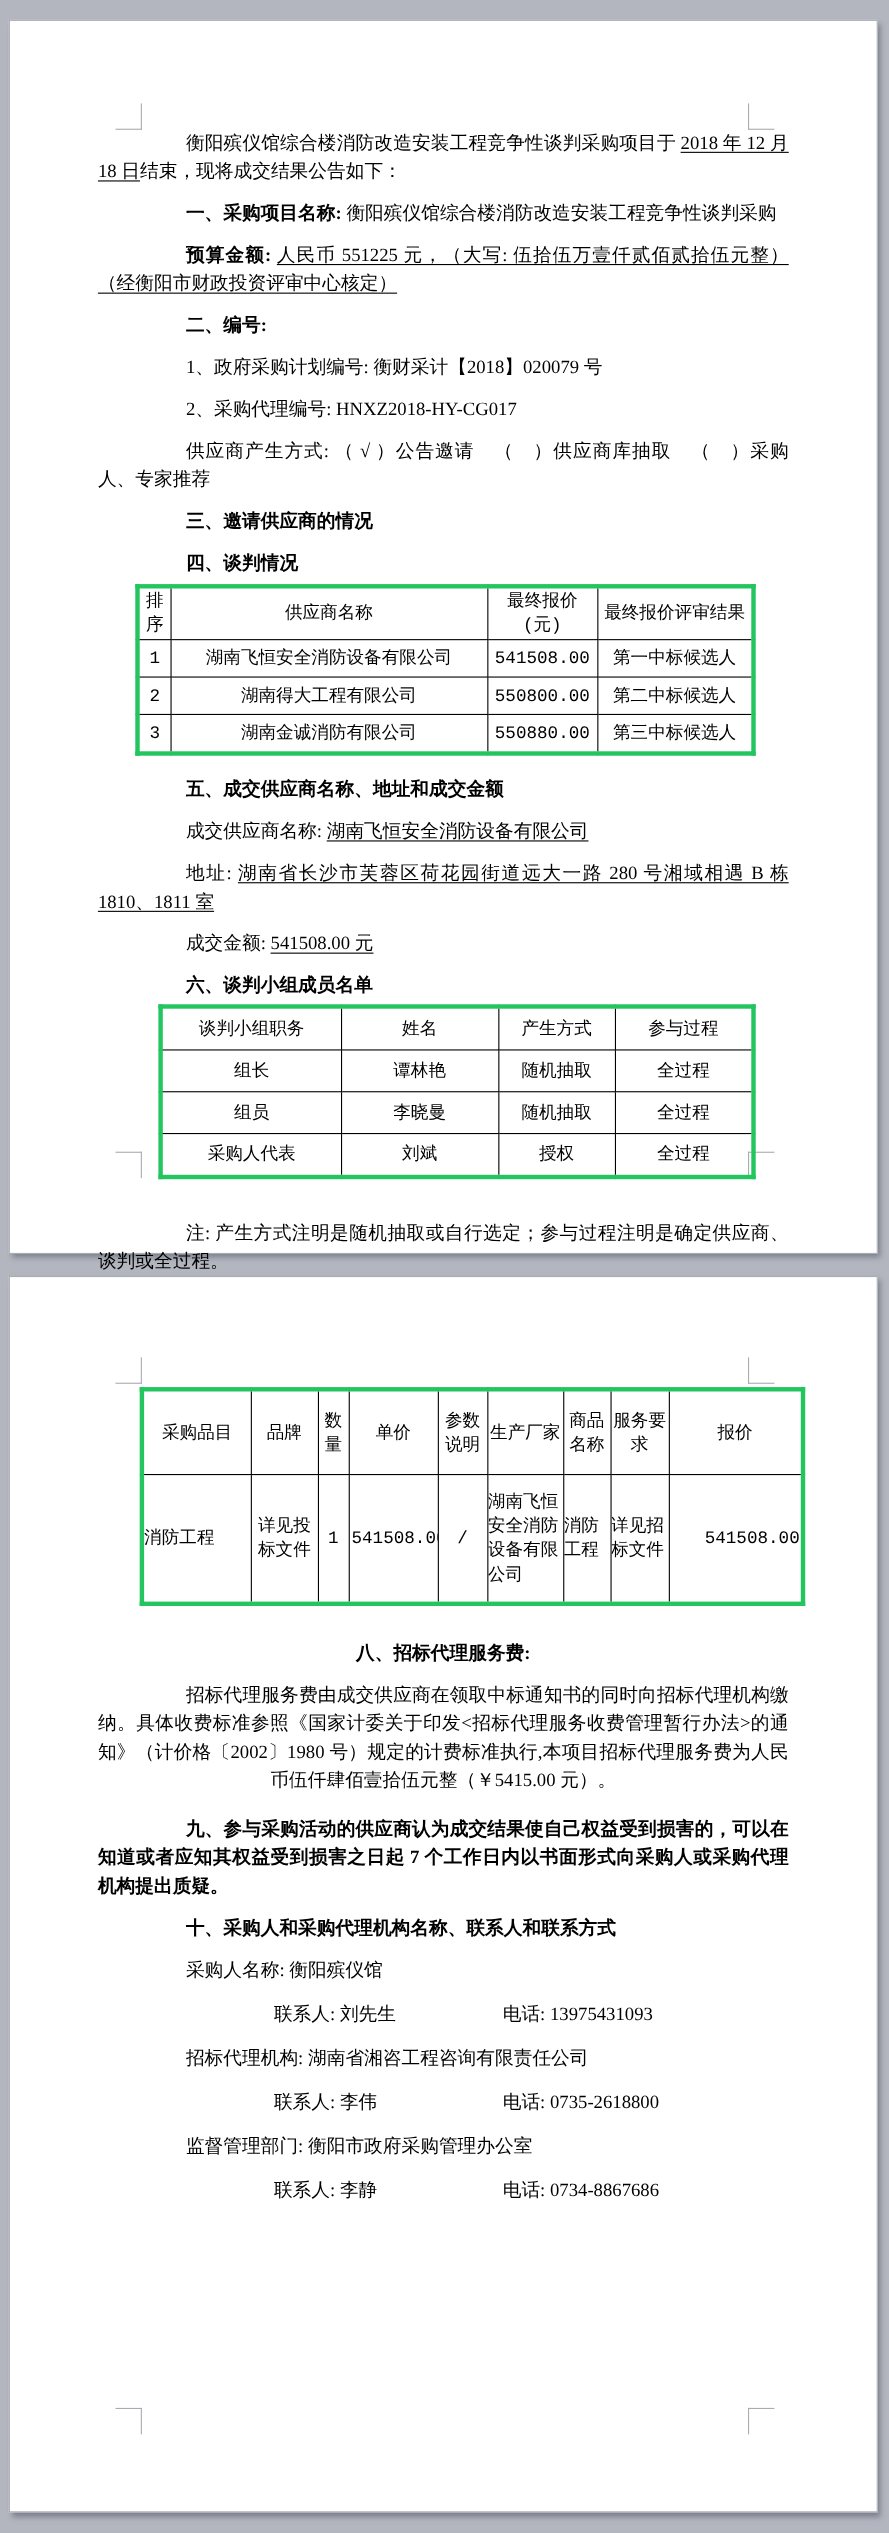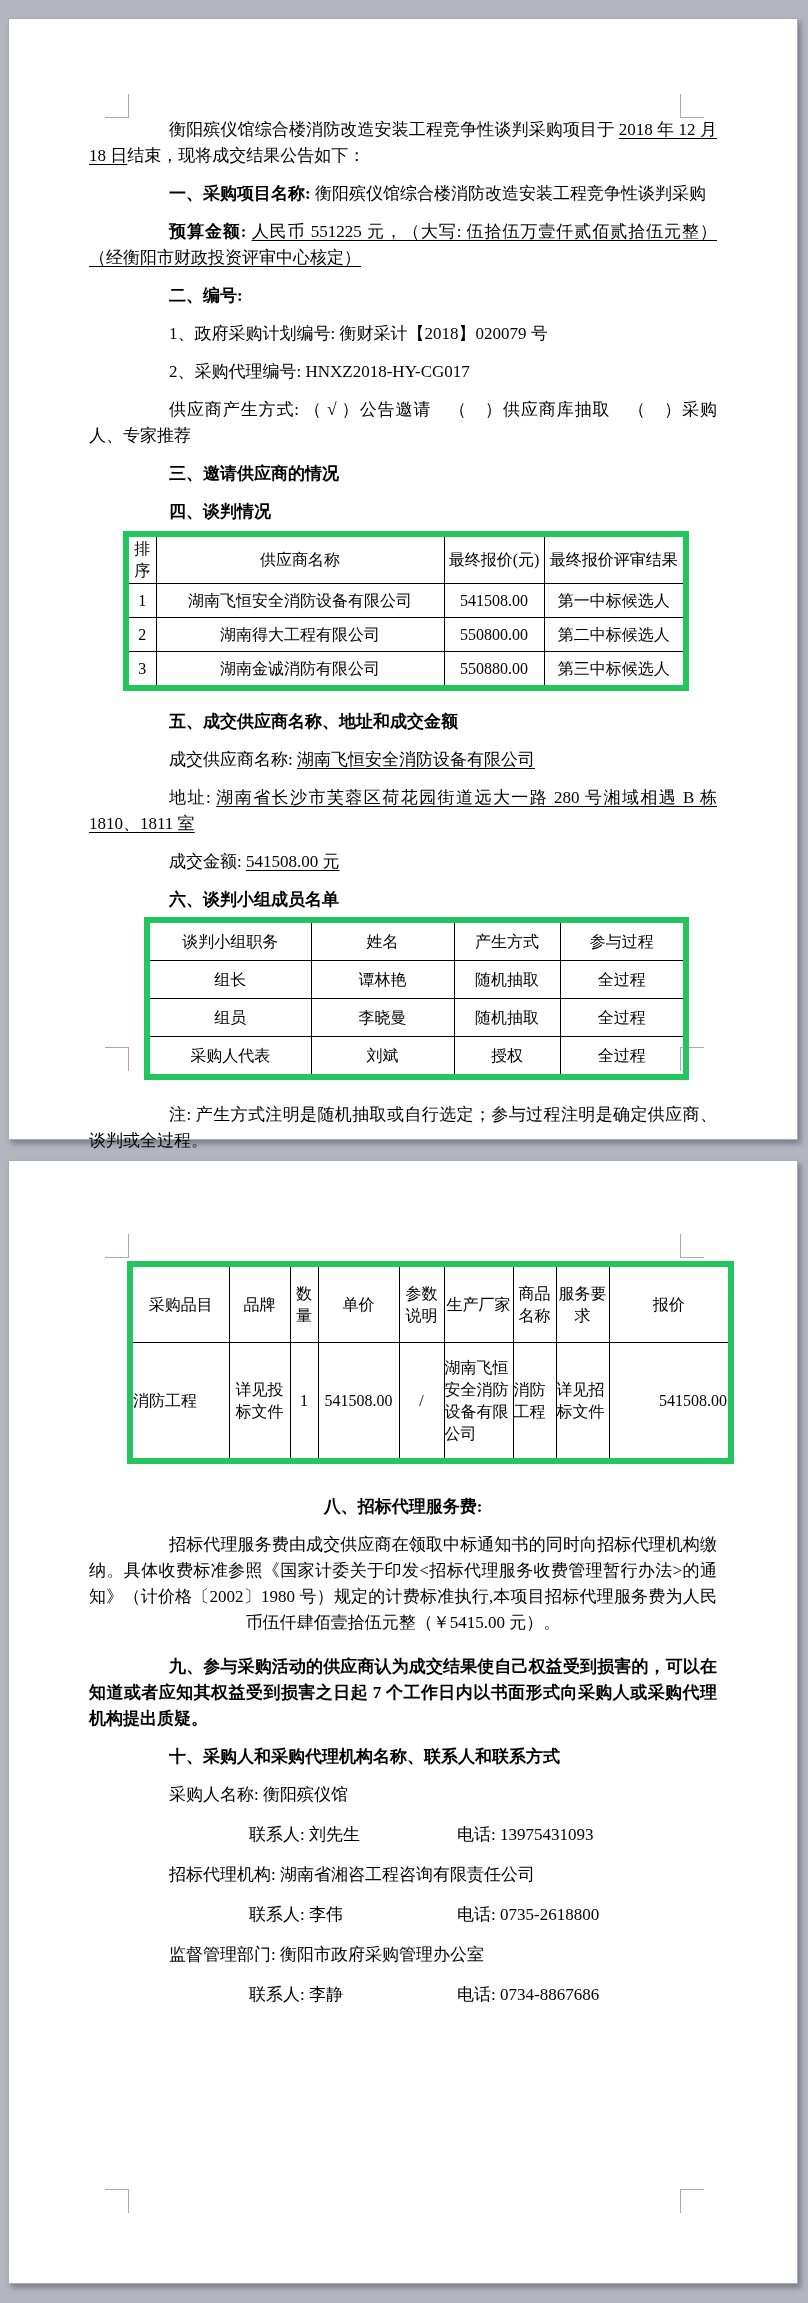--- a/index.html
+++ b/index.html
@@ -23,35 +23,35 @@
   .page-1 .content{top:98px;}
   .page-2 .content{top:100px;}
 
   p{margin:0 0 12px 0;text-align:justify;}
   .ind{text-indent:80px;}
   .b{font-weight:bold;}
   .u{text-decoration:underline;text-underline-offset:3px;}
   .center{text-align:center;text-indent:0;}
   .last-center{text-align:justify;text-align-last:center;}
 
-  table{border-collapse:collapse;border:6px solid #22c55e;table-layout:fixed;}
+  table{border-collapse:collapse;border:4px solid #22c55e;table-layout:fixed;font-family:Liberation Mono, monospace;}
   th,td{border:1px solid #000;text-align:center;vertical-align:middle;
         font-weight:normal;padding:1px 2px;font-size:16px;line-height:22px;
         overflow:hidden;}
   .t-negotiation{margin:6px 0 18px 34px;width:560px;}
   .t-negotiation th{height:42px;}
   .t-negotiation td{height:31px;}
   .t-panel{margin:4px 0 0 55px;width:539px;}
   .t-panel th,.t-panel td{height:35px;}
   .t-items{margin:0 16px 0 38px;width:601px;}
   .t-items th{height:73px;}
   .t-items td{height:113px;}
   .t-items .cell-left{text-align:left;padding-left:0;}
   .t-items .cell-right{text-align:right;padding-right:1px;}
-  .note{margin-top:22px;}
+  .note{margin-top:36px;}
   .h7{margin-top:14px;}
   .h8{margin-top:30px;}
   .s9{margin-top:18px;}
   .h10{margin-top:10px;}
   .crow{margin:0 0 14px 0;}
   .crow .l{display:inline-block;width:288px;}
 
   
   .mark{position:absolute;width:23px;height:23px;border:0 solid #a8abb2;}
   .mark-tl{border-right-width:1px;border-bottom-width:1px;}

